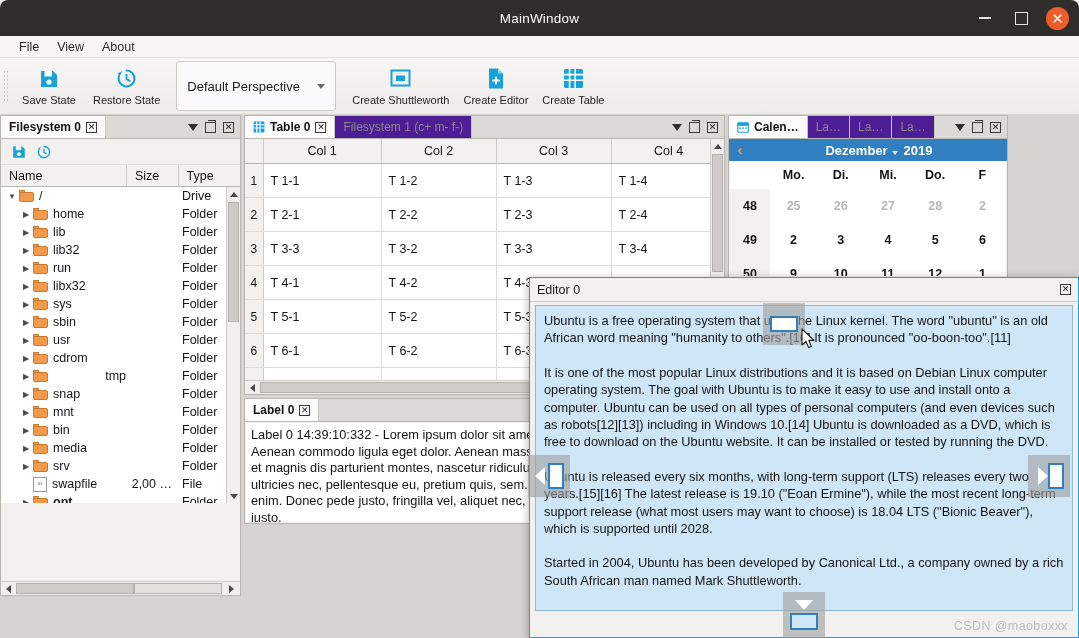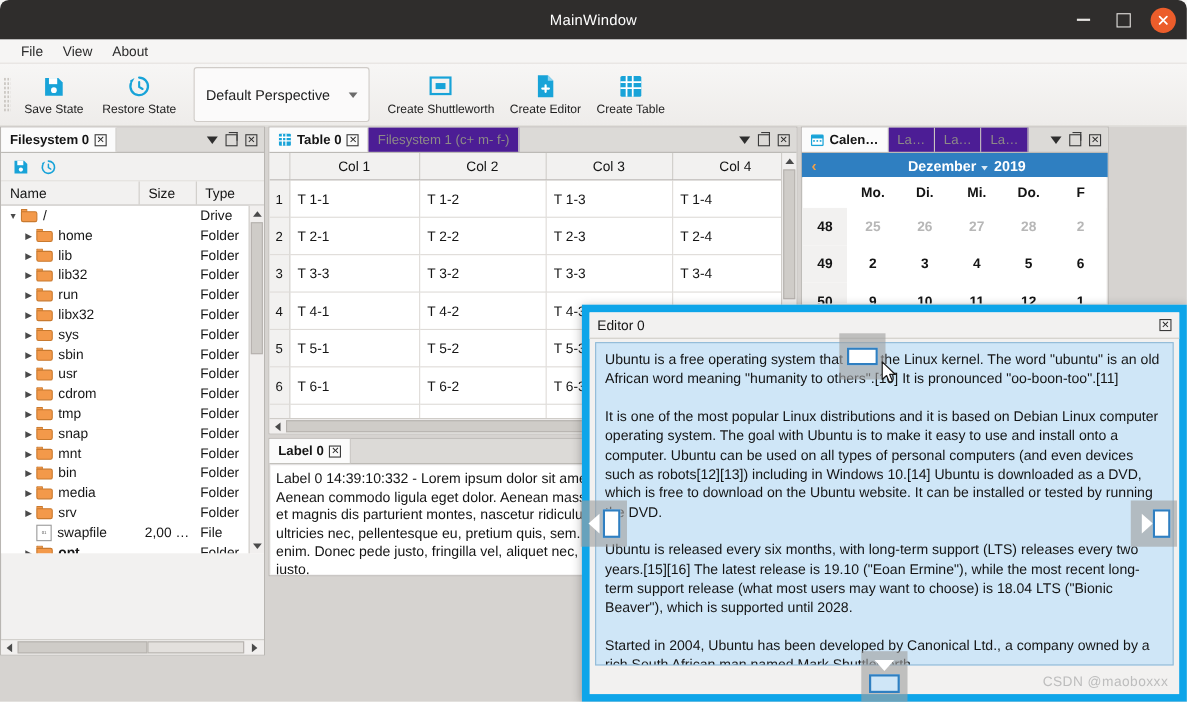--- a/index.html
+++ b/index.html
@@ -134,21 +134,21 @@
   .calhead .yr{margin-right:auto;padding-right:0;}
   .calgrid{width:100%;border-collapse:collapse;font-size:12.5px;background:#fff;table-layout:fixed;}
   .calgrid th{height:26px;font-weight:bold;color:#141414;font-size:12.5px;background:#fff;}
   .calgrid td{height:32px;text-align:center;font-weight:bold;color:#141414;}
   .calgrid td.wk{color:#141414;background:#f2f1f0;width:38px;}
   .calgrid td.dim{color:#b7b7b7;}
 
   
   #editor-win{
     position:absolute;left:529px;top:277px;width:550px;height:361px;
-    background:#f2f1f0;border:7px solid #0ea5e9;box-sizing:border-box;
+    background:#f2f1f0;border:1px solid #0ea5e9;box-sizing:border-box;
     box-shadow:0 2px 9px rgba(0,0,0,.32);
   }
   .ew-title{height:24px;background:#f2f1f0;display:flex;align-items:center;padding:0 7px;
     border-bottom:1px solid #cfccc8;box-sizing:border-box;font-size:12.5px;color:#141414;}
   .ew-title .x{margin-left:auto;}
   .ew-body{position:absolute;left:5px;top:27px;right:5px;bottom:26px;
     background:#cfe6f7;border:1px solid #8fb9d6;box-sizing:border-box;overflow:hidden;}
   .ew-text{padding:6px 8px;font-size:12.8px;line-height:17.4px;color:#141414;}
   .ew-text p{margin:0 0 17px 0;}
   .ew-foot{position:absolute;right:10px;bottom:4px;font-size:12.5px;color:#bdbdbd;letter-spacing:.4px;}
@@ -416,21 +416,21 @@
             <span style="padding-left: 5px; flex: 1 1 auto; overflow: hidden;">cdrom</span>
             <span class="col-size"></span>
             <span class="col-type">Folder</span>
           </div>
           <div class="fsrow">
             <span class="arrow" style="margin-left: 18px;">▶</span>
             <span class="folder">
               <b></b>
               <i></i>
             </span>
-            <span style="padding-left: 5px; flex: 1 1 auto; overflow: hidden;">tmp</span>
+            <span style="padding-left: 5px; flex: 1 1 auto; overflow: hidden; text-align: right;">tmp</span>
             <span class="col-size"></span>
             <span class="col-type">Folder</span>
           </div>
           <div class="fsrow">
             <span class="arrow" style="margin-left: 18px;">▶</span>
             <span class="folder">
               <b></b>
               <i></i>
             </span>
             <span style="padding-left: 5px; flex: 1 1 auto; overflow: hidden;">snap</span>

